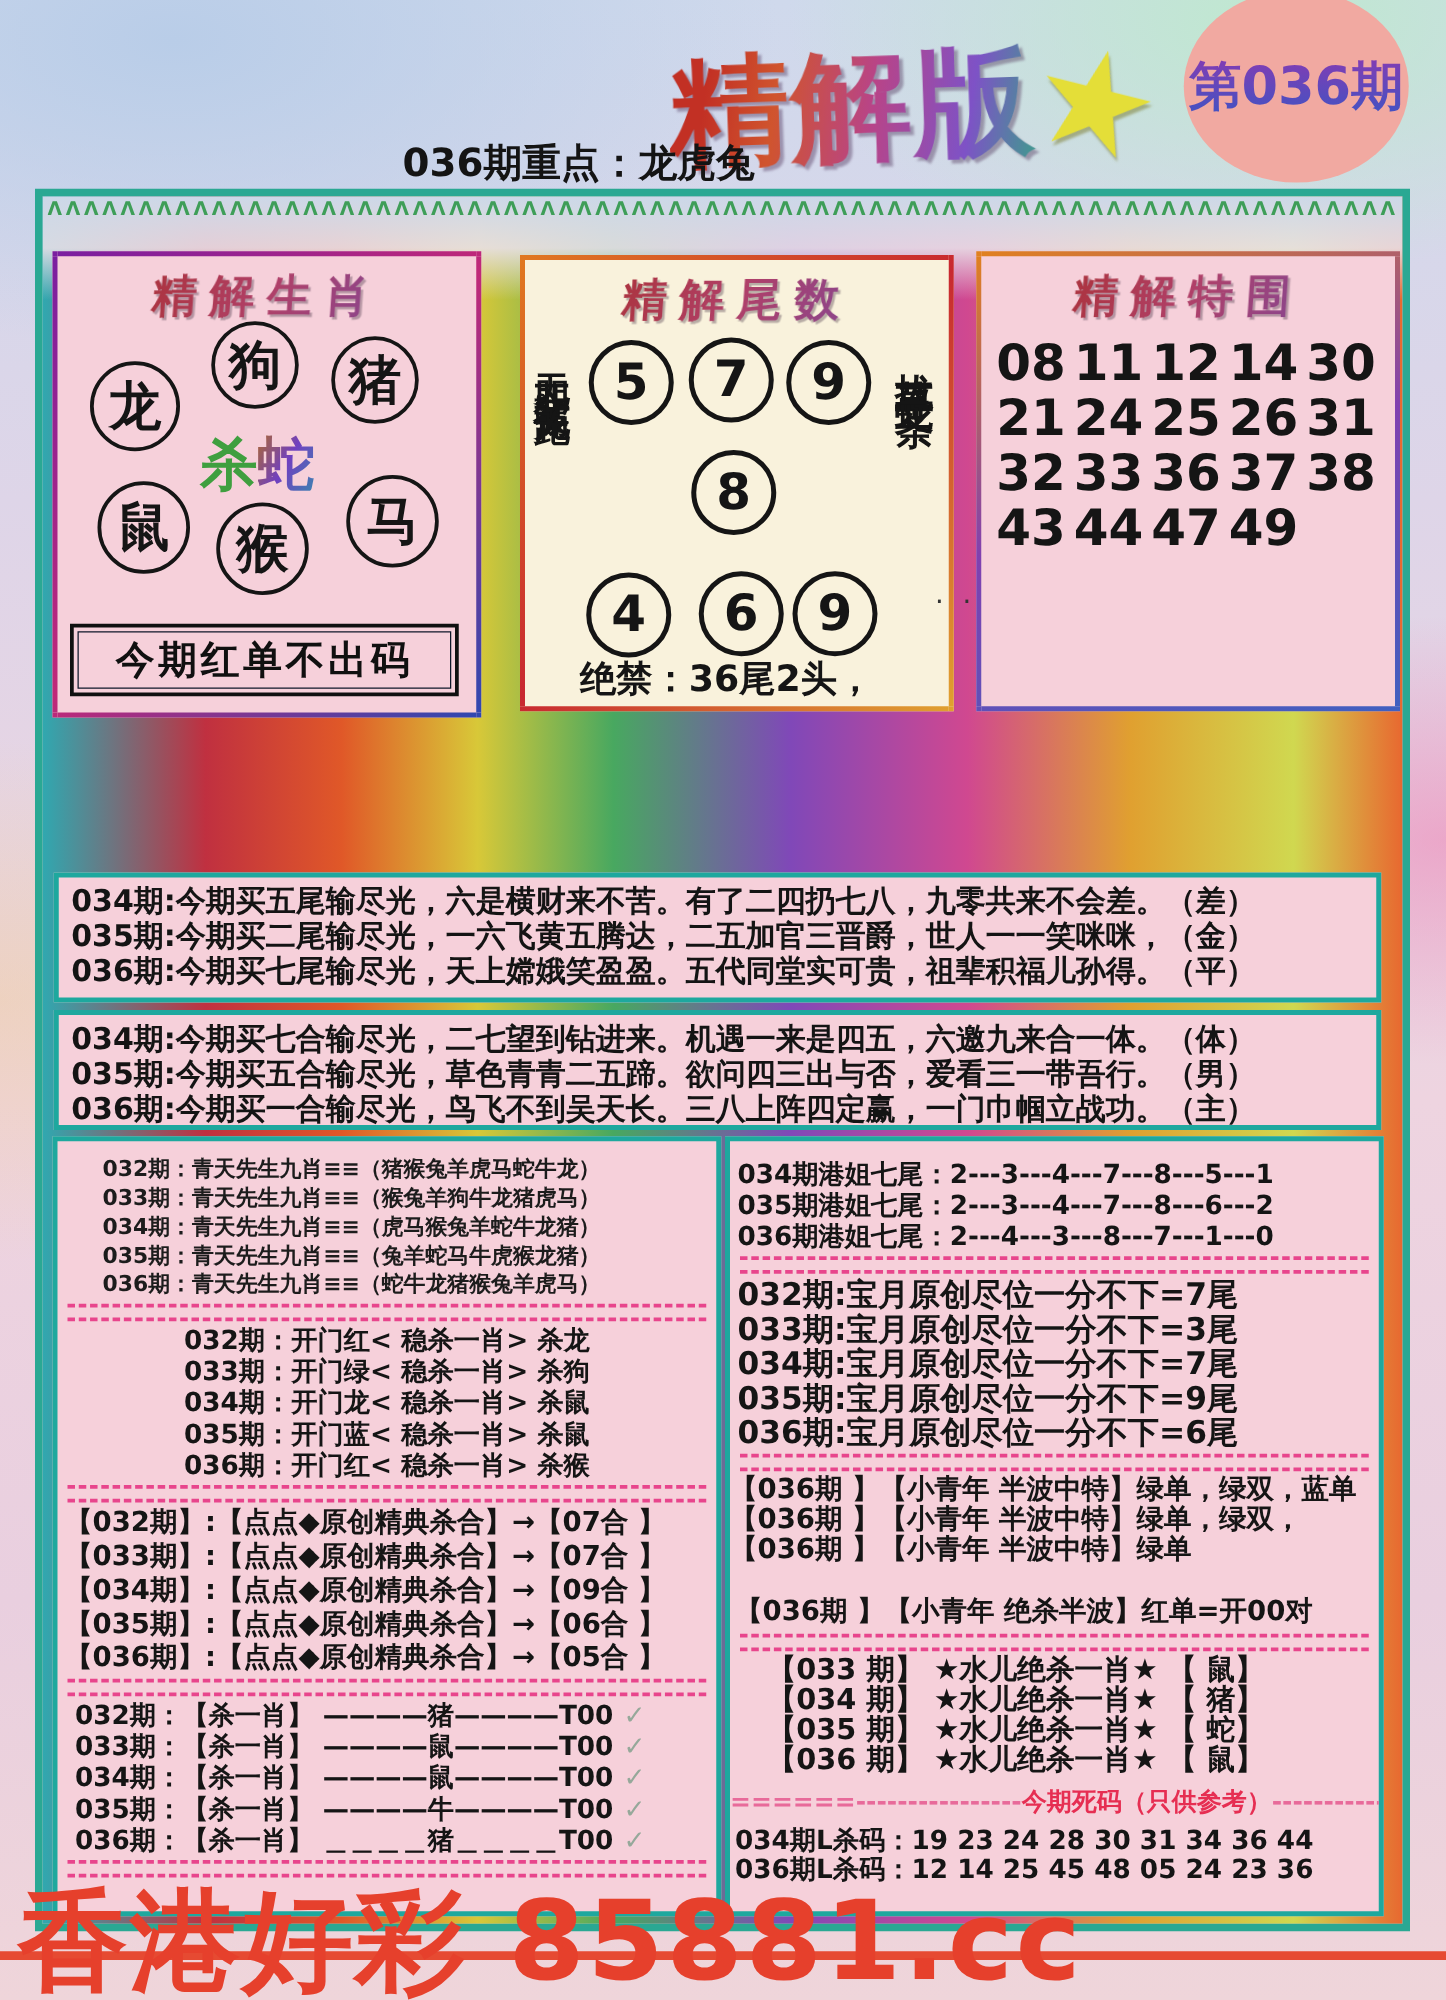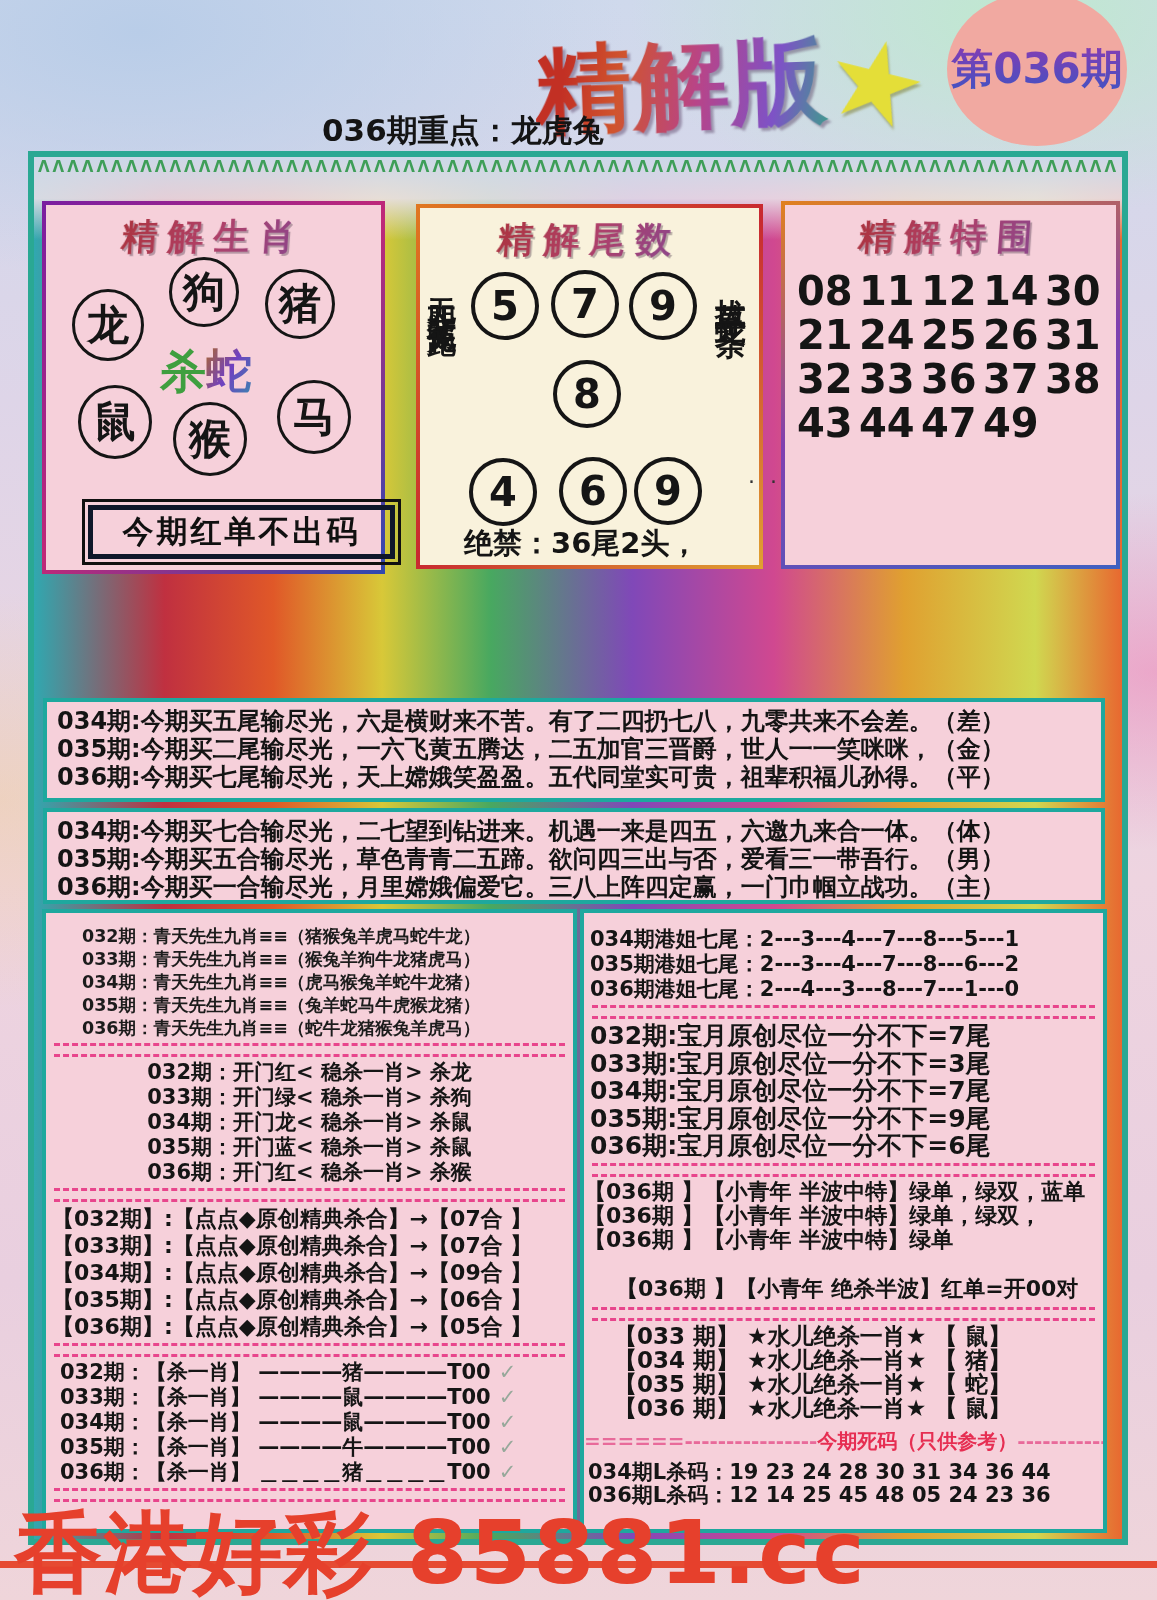--- a/index.html
+++ b/index.html
@@ -36,23 +36,23 @@
   .tail{left:382px;top:47px;width:339px;height:357px;border-image-source:linear-gradient(135deg,#e07820,#c82830,#e0a030);}
   .special{left:747px;top:44px;width:331px;height:360px;border-image-source:linear-gradient(160deg,#e08020,#8040b0,#4060c0);}
   .box-title{position:absolute;top:8px;left:0;right:0;text-align:center;font-size:36px;font-weight:bold;letter-spacing:10px;
     background:linear-gradient(110deg,#a82a20,#b04068,#6c4aaa);-webkit-background-clip:text;background-clip:text;color:transparent;
     filter:drop-shadow(2px 2px 0 rgba(60,40,60,.35));transform:skewX(-4deg);}
   .zcircle{position:absolute;border:3px solid #151515;border-radius:50%;display:flex;align-items:center;justify-content:center;
     font-weight:bold;color:#151515;}
   .kill-label{position:absolute;font-size:46px;font-weight:bold;white-space:nowrap;}
   .kill-first{color:#3f9f3f;}
   .kill-second{background:linear-gradient(120deg,#b06a28,#7040c0,#3888b0);-webkit-background-clip:text;background-clip:text;color:transparent;}
-  .note-box{position:absolute;left:16px;top:300px;width:297px;height:44px;border:5px solid #0f172a;outline:3px solid #101010;
+  .note-box{position:absolute;left:16px;top:300px;width:297px;height:44px;border:1px solid #0f172a;outline:3px solid #101010;
     outline-offset:3px;display:flex;align-items:center;justify-content:center;font-size:31px;font-weight:bold;color:#101010;
-    letter-spacing:3px;white-space:nowrap;margin-left:26px;}
+    letter-spacing:3px;white-space:nowrap;}
   .vtext{position:absolute;writing-mode:vertical-rl;text-orientation:upright;font-weight:bold;color:#151515;letter-spacing:5px;}
   .ncircle{position:absolute;width:60px;height:60px;border:4px solid #151515;border-radius:50%;display:flex;align-items:center;
     justify-content:center;font-size:40px;font-weight:bold;color:#151515;}
   .tail-bottom{position:absolute;left:44px;top:316px;font-size:29px;font-weight:bold;color:#151515;white-space:nowrap;}
   .numrow{display:grid;grid-template-columns:repeat(5,62px);justify-items:start;line-height:44px;font-size:40px;font-weight:bold;color:#151515;}
   .numbers-wrap{position:absolute;left:12px;top:64px;}
   .banker{position:absolute;left:8px;top:320px;font-size:29px;font-weight:bold;color:#151515;white-space:nowrap;}
   .stitch-dots{position:absolute;left:714px;top:306px;font-size:22px;color:#333;letter-spacing:4px;}
   .vbox{position:absolute;left:9px;width:1062px;border:4px solid #1ea89e;background:#f6d0da;padding:5px 10px;box-sizing:border-box;}
   .vbox-1{top:429px;height:97px;}
@@ -64,21 +64,21 @@
   .right-col{left:546px;width:527px;padding-top:14px;}
   .sep{border-top:3px dashed #e8458c;border-bottom:3px dashed #e8458c;height:8px;margin:3px 8px;}
   .l-nine{font-size:17.5px;font-weight:600;line-height:23px;padding-left:36px;color:#1c1c1c;white-space:nowrap;}
   .l-door{font-size:21px;font-weight:600;line-height:25px;text-align:center;color:#151515;white-space:nowrap;}
   .l-dian{font-size:22px;font-weight:bold;line-height:27px;padding-left:6px;color:#151515;white-space:nowrap;}
   .l-kill{font-size:21px;font-weight:600;line-height:25px;padding-left:14px;color:#151515;white-space:nowrap;}
   .check{color:#96a89a;margin-left:8px;}
   .r-gang{font-size:21px;font-weight:600;line-height:25px;padding-left:6px;color:#151515;white-space:nowrap;}
   .r-bao{font-size:25px;font-weight:bold;line-height:27.5px;padding-left:6px;color:#151515;white-space:nowrap;}
   .r-half{font-size:22px;font-weight:bold;line-height:24px;padding-left:0;color:#151515;white-space:nowrap;}
-  .r-killhalf{font-size:22px;font-weight:bold;padding-left:4px;margin-top:22px;color:#151515;white-space:nowrap;margin-left:28px;}
+  .r-killhalf{font-size:22px;font-weight:bold;padding-left:4px;margin-top:22px;color:#151515;white-space:nowrap;}
   .r-shui{font-size:23px;font-weight:600;line-height:24px;padding-left:30px;color:#151515;white-space:nowrap;}
   .dead{text-align:center;font-size:20px;font-weight:bold;margin:8px 0 6px 0;white-space:nowrap;}
   .dead-dash{color:#e86a9a;}
   .dead-label{color:#e62e52;}
   .r-l{font-size:21px;font-weight:bold;line-height:23px;padding-left:4px;color:#151515;white-space:nowrap;}
   .watermark{position:absolute;left:14px;top:1494px;font-size:88px;font-weight:bold;color:#e6402c;letter-spacing:2px;
     white-space:nowrap;z-index:40;}
   .redline{position:absolute;left:0;top:1561px;width:1157px;height:7px;background:#e64a32;z-index:30;}
 </style>
 </head>
@@ -160,21 +160,21 @@
     <div class="stitch-dots">. .</div>
 
     <div class="vbox vbox-2">
       <div class="vline">034期:今期买五尾输尽光，六是横财来不苦。有了二四扔七八，九零共来不会差。（差）</div>
       <div class="vline">035期:今期买二尾输尽光，一六飞黄五腾达，二五加官三晋爵，世人一一笑咪咪，（金）</div>
       <div class="vline">036期:今期买七尾输尽光，天上嫦娥笑盈盈。五代同堂实可贵，祖辈积福儿孙得。（平）</div>
     </div>
     <div class="vbox vbox-3">
       <div class="vline">034期:今期买七合输尽光，二七望到钻进来。机遇一来是四五，六邀九来合一体。（体）</div>
       <div class="vline">035期:今期买五合输尽光，草色青青二五蹄。欲问四三出与否，爱看三一带吾行。（男）</div>
-      <div class="vline">036期:今期买一合输尽光，月里嫦娥偏爱它。三八上阵四定赢，一门巾帼立战功。（主）</div>
+      <div class="vline">036期:今期买一合输尽光，鸟飞不到吴天长。三八上阵四定赢，一门巾帼立战功。（主）</div>
     </div>
 
     <div class="col left-col">
       <div>
         <div class="l-nine">032期：青天先生九肖≡≡（猪猴兔羊虎马蛇牛龙）</div>
         <div class="l-nine">033期：青天先生九肖≡≡（猴兔羊狗牛龙猪虎马）</div>
         <div class="l-nine">034期：青天先生九肖≡≡（虎马猴兔羊蛇牛龙猪）</div>
         <div class="l-nine">035期：青天先生九肖≡≡（兔羊蛇马牛虎猴龙猪）</div>
         <div class="l-nine">036期：青天先生九肖≡≡（蛇牛龙猪猴兔羊虎马）</div>
       </div>

